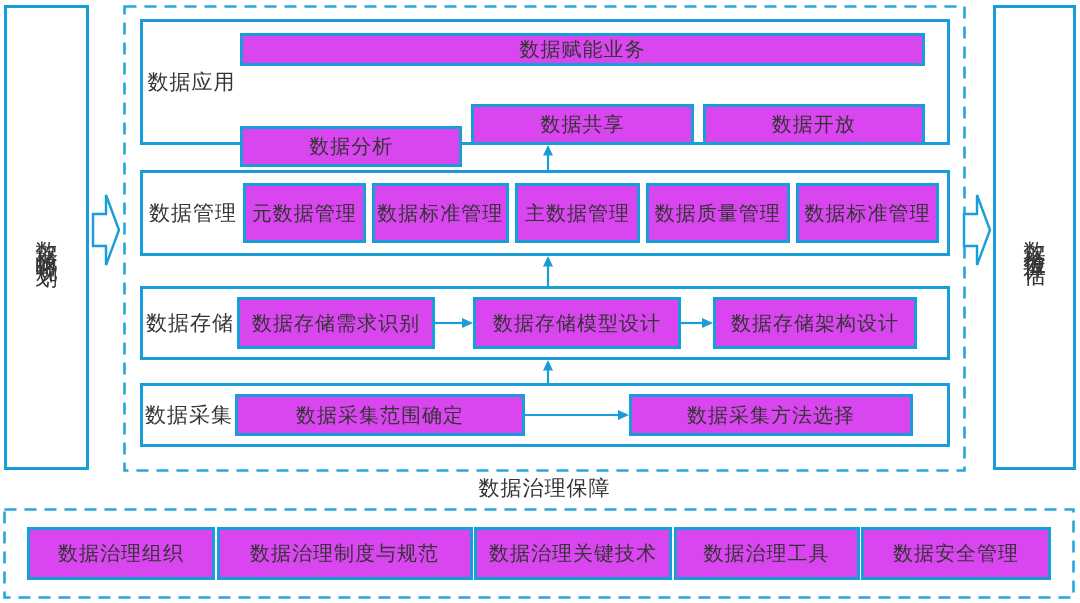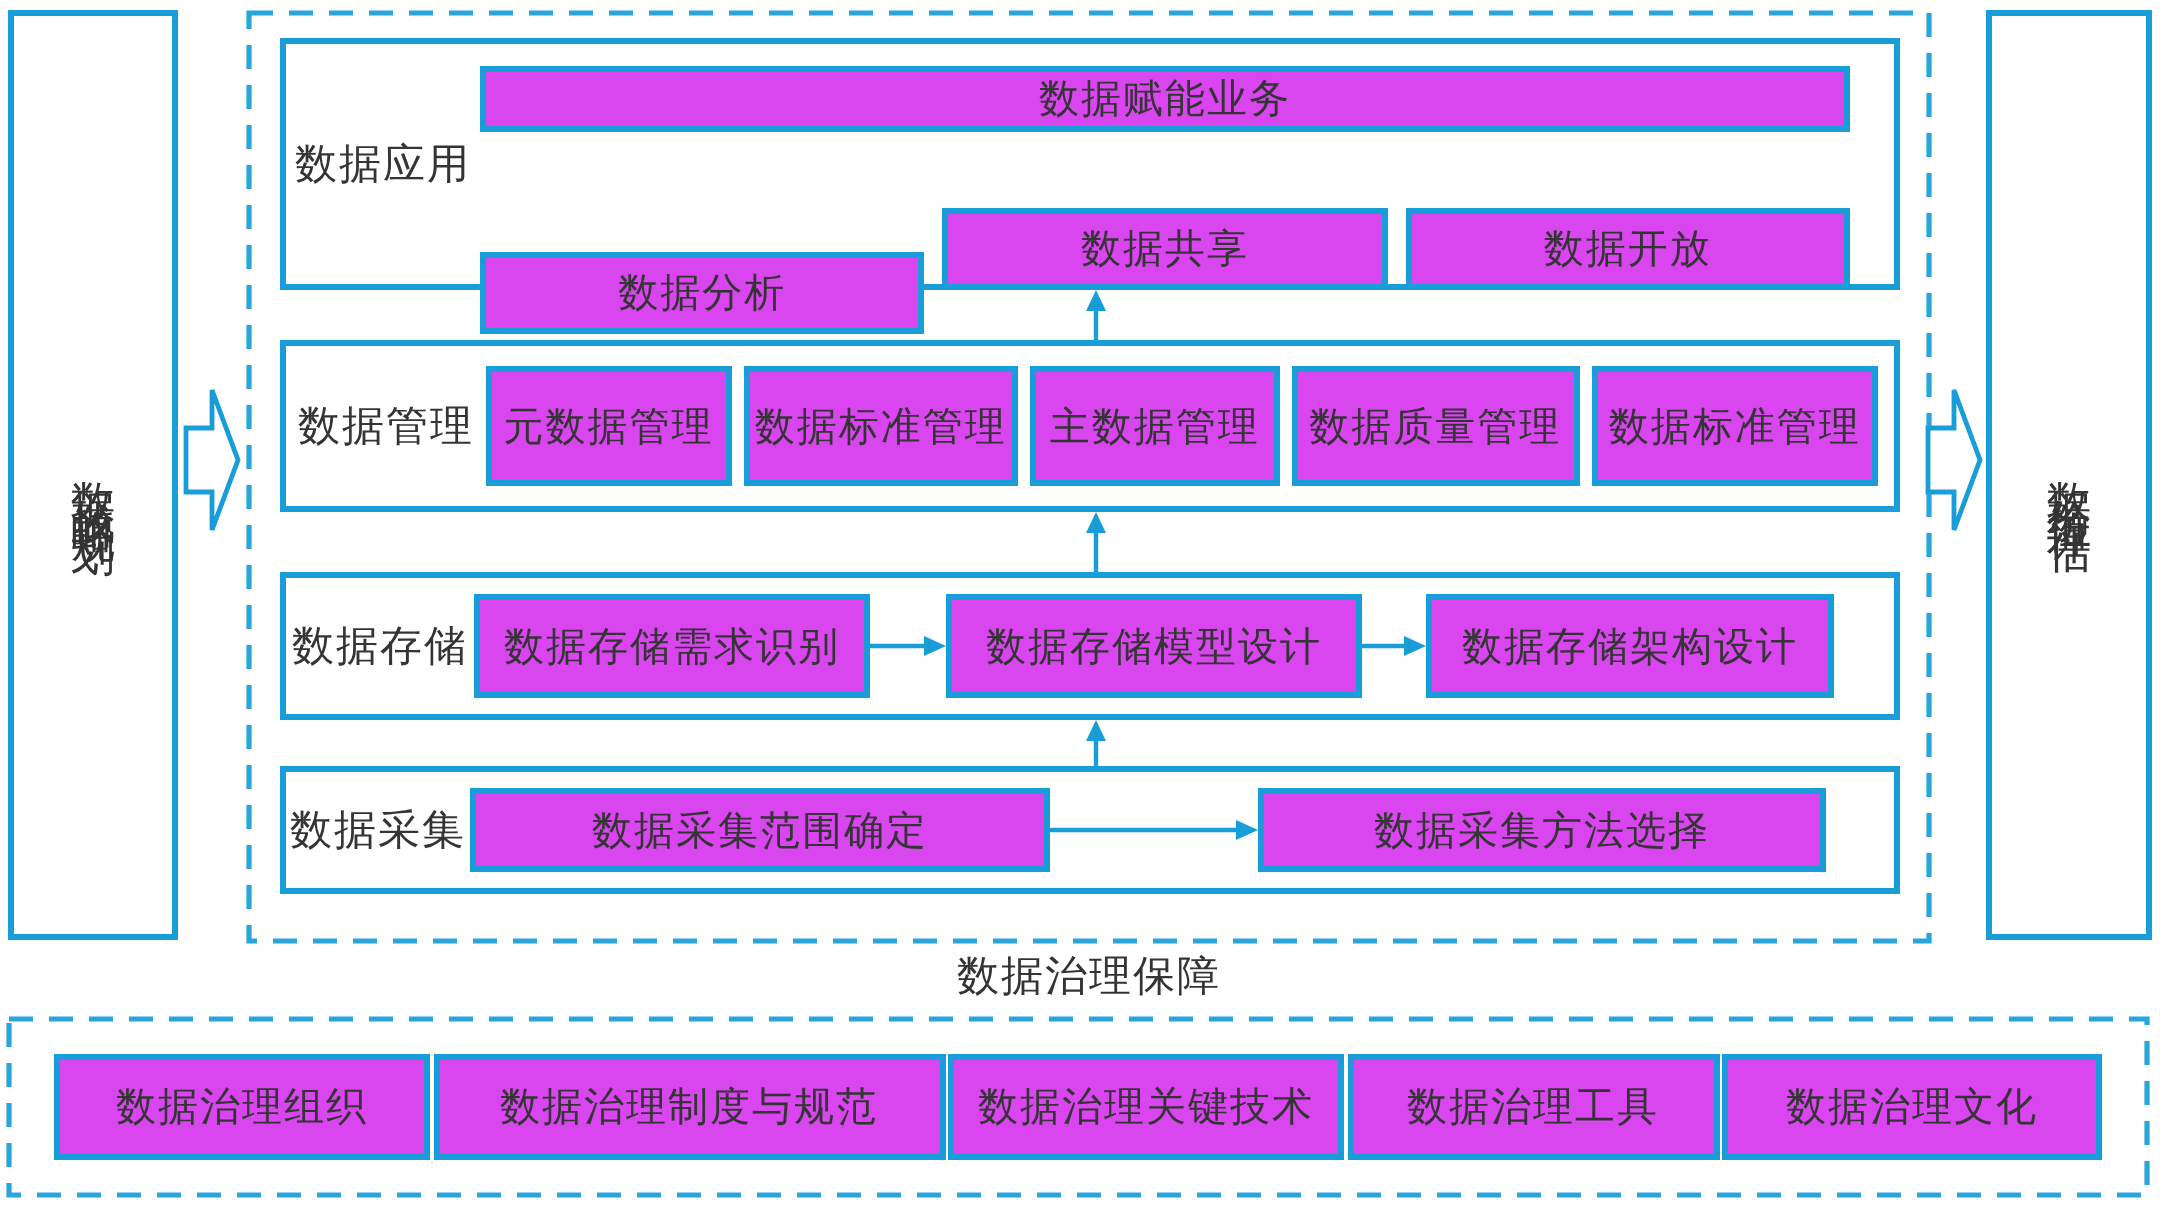--- a/index.html
+++ b/index.html
@@ -137,16 +137,16 @@
 
   <svg class="abs" style="left:3px;top:508px;" width="1072" height="91" viewBox="0 0 1072 91">
     <rect x="1.5" y="1.5" width="1069" height="88" fill="none" stroke="#29a5de" stroke-width="2.6" stroke-dasharray="12 8"></rect>
   </svg>
 
   <div class="bottom-band">
     <div class="box" style="width:188px;height:53px;">数据治理组织</div>
     <div class="box" style="width:256px;height:53px;">数据治理制度与规范</div>
     <div class="box" style="width:198px;height:53px;">数据治理关键技术</div>
     <div class="box" style="width:186px;height:53px;">数据治理工具</div>
-    <div class="box" style="width:190px;height:53px;">数据治理文化</div>
+    <div class="box" style="width:190px;height:53px;">数据安全管理</div>
   </div>
 
 </div>
 
 </body></html>

